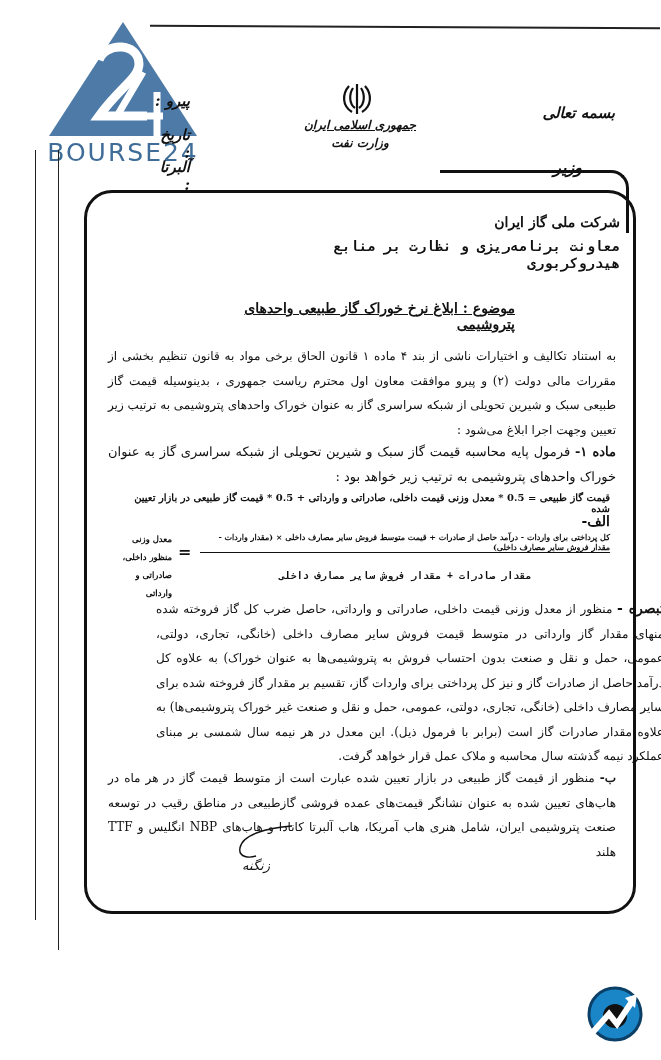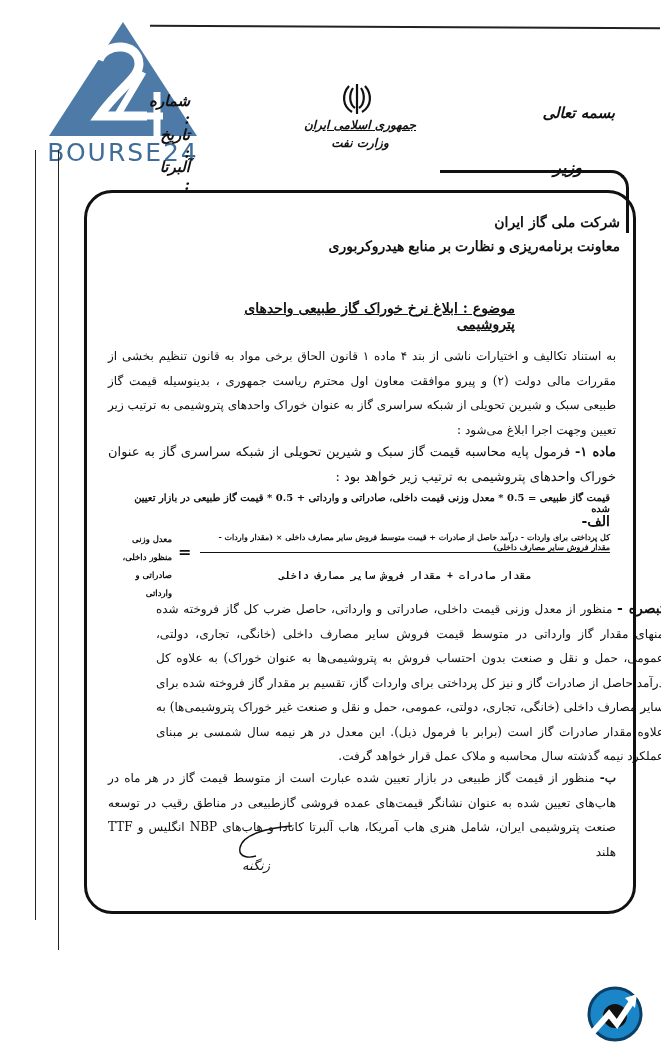--- a/index.html
+++ b/index.html
@@ -26,40 +26,40 @@
     <path d="M96,52 L70,96 L116,96 M110,72 L110,116" fill="none" stroke="#fff" stroke-width="7"></path>
   </svg>
   <div class="logo-text">BOURSE24</div>
 </div>
 
 <div class="abs vline" style="left:35px;top:150px;height:770px;"></div>
 <div class="abs vline" style="left:58px;top:150px;height:800px;"></div>
 
 <div class="abs topline"></div>
 
-<div class="abs hdr-label rtl" style="left:150px;top:92px;width:40px;">شماره :</div>
+<div class="abs hdr-label rtl" style="left:150px;top:92px;width:40px;">پیرو :</div>
 <div class="abs hdr-label rtl" style="left:150px;top:126px;width:40px;">تاریخ :</div>
 <div class="abs hdr-label rtl" style="left:150px;top:158px;width:40px;">آلبرتا :</div>
 
 <div class="abs" style="left:340px;top:82px;width:34px;height:34px;">
   <svg width="34" height="34" viewBox="0 0 34 34">
     <path d="M9,4 C2,12 2,24 12,30 M25,4 C32,12 32,24 22,30 M13,6 C9,12 9,22 15,26 M21,6 C25,12 25,22 19,26 M17,2 L17,32" fill="none" stroke="#111" stroke-width="2.2"></path>
   </svg>
 </div>
 <div class="abs rtl" style="left:300px;top:118px;width:120px;text-align:center;font-family:'DejaVu Serif',serif;font-style:italic;font-weight:bold;font-size:12px;text-decoration:underline;">جمهوری اسلامی ایران</div>
 <div class="abs rtl" style="left:300px;top:136px;width:120px;text-align:center;font-family:'DejaVu Serif',serif;font-style:italic;font-weight:bold;font-size:12px;">وزارت نفت</div>
 
 <div class="abs rtl" style="left:500px;top:104px;width:115px;font-family:'DejaVu Serif',serif;font-style:italic;font-weight:bold;font-size:15px;">بسمه تعالی</div>
 <div class="abs rtl" style="left:520px;top:158px;width:62px;font-family:Liberation Mono, monospace;font-style:italic;font-weight:bold;font-size:16px;">وزیر</div>
 <div class="abs" style="left:440px;top:170px;width:186px;height:60px;border-top:3px solid #111;border-right:3px solid #111;border-top-right-radius:18px;"></div>
 
 <div class="abs frame"></div>
 
 <div class="abs rtl bold" style="left:250px;top:214px;width:370px;font-family:'DejaVu Serif',serif;font-size:14px;">شرکت ملی گاز ایران</div>
-<div class="abs rtl bold" style="left:250px;top:238px;width:370px;font-family:Liberation Sans, sans-serif;font-size:14px;">معاونت برنامه‌ریزی و نظارت بر منابع هیدروکربوری</div>
+<div class="abs rtl bold" style="left:250px;top:238px;width:370px;font-family:Liberation Mono, monospace;font-size:14px;">معاونت برنامه‌ریزی و نظارت بر منابع هیدروکربوری</div>
 
 <div class="abs rtl bold" style="left:190px;top:300px;width:325px;font-family:'DejaVu Serif',serif;font-size:14px;text-decoration:underline;">موضوع : ابلاغ نرخ خوراک گاز طبیعی واحدهای پتروشیمی</div>
 
 <div class="abs body-text" style="left:108px;top:344px;width:508px;">به استناد تکالیف و اختیارات ناشی از بند ۴ ماده ۱ قانون الحاق برخی مواد به قانون تنظیم بخشی از مقررات مالی دولت (۲) و پیرو موافقت معاون اول محترم ریاست جمهوری ، بدینوسیله قیمت گاز طبیعی سبک و شیرین تحویلی از شبکه سراسری گاز به عنوان خوراک واحدهای پتروشیمی به ترتیب زیر تعیین وجهت اجرا ابلاغ می‌شود :</div>
 
 <div class="abs body-text" style="left:108px;top:440px;width:508px;font-size:13px;">
   <span class="bold">ماده ۱-</span>
   <span>فرمول پایه محاسبه قیمت گاز سبک و شیرین تحویلی از شبکه سراسری گاز به عنوان خوراک واحدهای پتروشیمی به ترتیب زیر خواهد بود :</span>
 </div>
 

